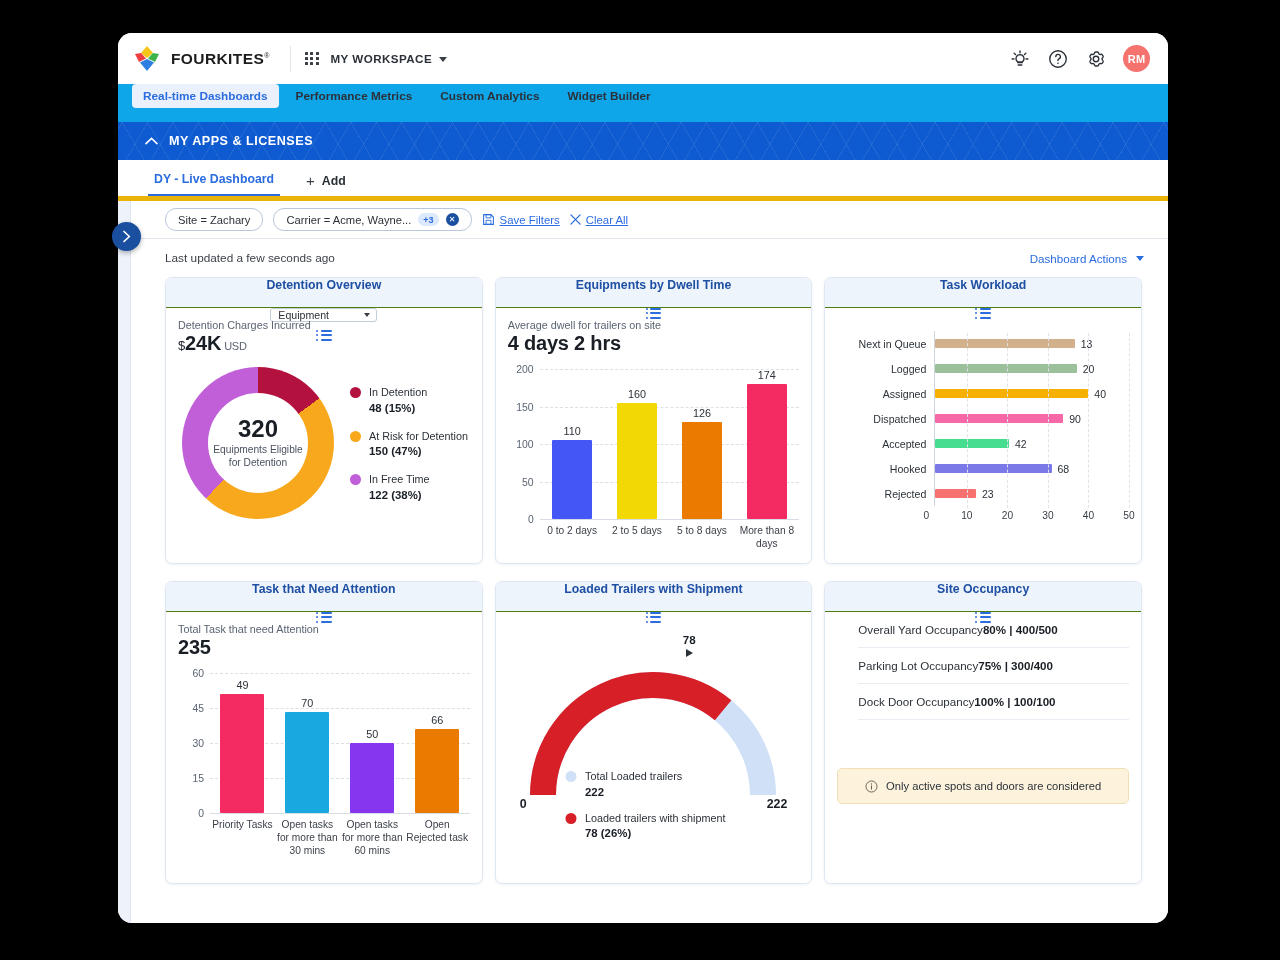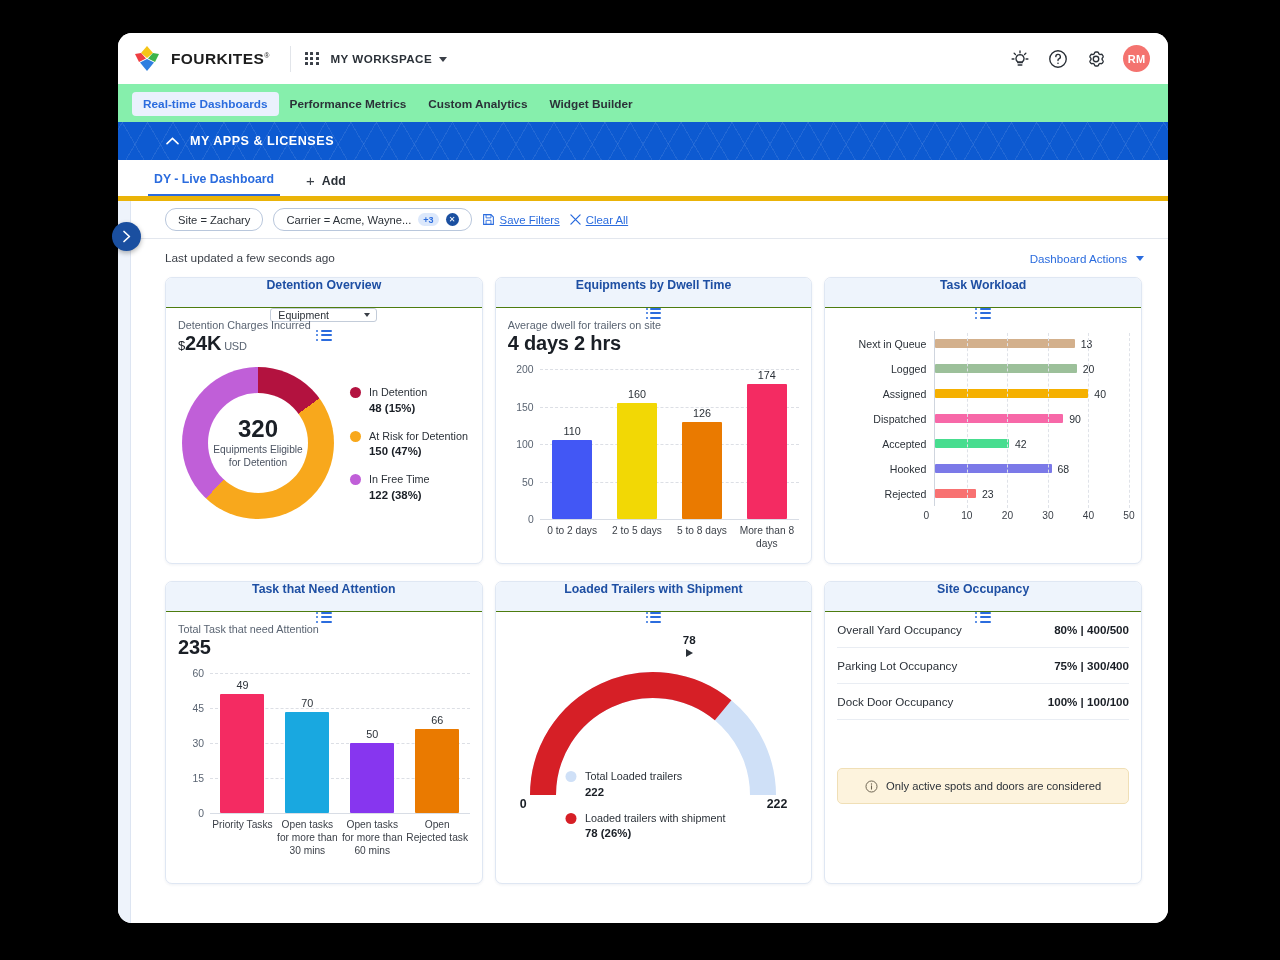--- a/index.html
+++ b/index.html
@@ -24,26 +24,26 @@
   .vdiv{width:1px;height:26px;background:#e2e5ea;margin:0 14px 0 4px;}
   .grid-icon{display:grid;grid-template-columns:repeat(3,3px);grid-template-rows:repeat(3,3px);gap:2.4px;margin-right:12px;}
   .grid-icon i{background:#3a3f47;border-radius:.5px;display:block;width:3px;height:3px;}
   .ws-label{font-size:11.6px;font-weight:bold;letter-spacing:.45px;color:#2b3138;}
   .caret{display:inline-block;margin-left:7px;border-left:4px solid transparent;border-right:4px solid transparent;border-top:5px solid #3a3f47;vertical-align:middle;}
   .topbar-right{margin-left:auto;display:flex;align-items:center;gap:16px;}
   .ticon{width:22px;height:22px;display:block;}
   .avatar{width:27px;height:27px;border-radius:50%;background:#f4736f;color:#fff;font-size:11px;font-weight:bold;display:flex;align-items:center;justify-content:center;letter-spacing:.3px;}
 
   
-  .navtabs{height:32px;display:flex;align-items:flex-end;padding:0 14px 6px 14px;gap:0;background:#86efac;}
+  .navtabs{height:32px;display:flex;align-items:flex-start;padding:0 14px 6px 14px;gap:6px;background:#0ea5e9;}
   .navtab{font-size:11.8px;font-weight:bold;color:#2b3138;padding:5px 11px;border-radius:4px;white-space:nowrap;}
   .navtab.active{color:#2b6cde;background:#eaf1fd;}
 
   
-  .banner{height:38px;background:#0d5ad1;display:flex;align-items:center;padding-left:48px;position:relative;overflow:hidden;}
+  .banner{height:38px;background:#0d5ad1;display:flex;align-items:center;padding-left:27px;position:relative;overflow:hidden;}
   .banner::after{content:"";position:absolute;inset:0;opacity:.2;
     background-image:repeating-linear-gradient(60deg, rgba(255,255,255,.45) 0 1px, transparent 1px 22px),
                      repeating-linear-gradient(-60deg, rgba(255,255,255,.45) 0 1px, transparent 1px 22px);}
   .banner .chev{position:relative;z-index:2;margin-right:11px;}
   .banner-title{position:relative;z-index:2;color:#fff;font-size:12.6px;font-weight:bold;letter-spacing:.5px;}
 
   
   .dashtabs{height:36px;display:flex;align-items:flex-end;padding-left:30px;gap:0;border-bottom:5px solid #eab308;background:#fff;}
   .dashtab{font-size:12.3px;color:#2b6cde;font-weight:bold;padding:0 6px 8px 6px;border-bottom:2.5px solid #2b6cde;}
   .addtab{font-size:12.3px;color:#2b3138;font-weight:bold;padding:0 6px 8px 26px;display:flex;align-items:center;gap:7px;}
@@ -136,21 +136,21 @@
   .gauge{position:relative;height:190px;margin-top:6px;}
   .gtop{position:absolute;left:0;right:0;text-align:center;}
   .g78{font-size:11.6px;font-weight:bold;color:#1a1f26;}
   .gtri{width:0;height:0;border-top:4.5px solid transparent;border-bottom:4.5px solid transparent;border-left:7px solid #2b3138;margin:3px auto 0;}
   .gend{position:absolute;bottom:8px;font-size:12.4px;font-weight:bold;color:#1a1f26;}
   .glegend{position:absolute;left:50%;transform:translateX(-50%);top:108px;width:175px;margin-top:32px;}
   .glg{display:flex;gap:8px;align-items:flex-start;}
   .glgv{font-size:11.4px;font-weight:bold;color:#1a1f26;margin:2px 0 0 19px;}
 
   
-  .occ{display:flex;align-items:center;justify-content:space-between;height:35px;border-bottom:1px solid #e9edf3;}
+  .occ{display:flex;align-items:center;height:35px;border-bottom:1px solid #e9edf3;margin-left:21px;}
   .occ .l{font-size:11.6px;color:#2b3138;}
   .occ .r{font-size:11.6px;font-weight:bold;color:#1a1f26;}
   .note{margin-top:48px;background:#fdf3dd;border:1px solid #f0dfb6;border-radius:5px;height:34px;display:flex;
     align-items:center;justify-content:center;gap:8px;font-size:11.2px;color:#2b3138;}
 </style>
 </head>
 <body>
 
 <div class="screen">
 

